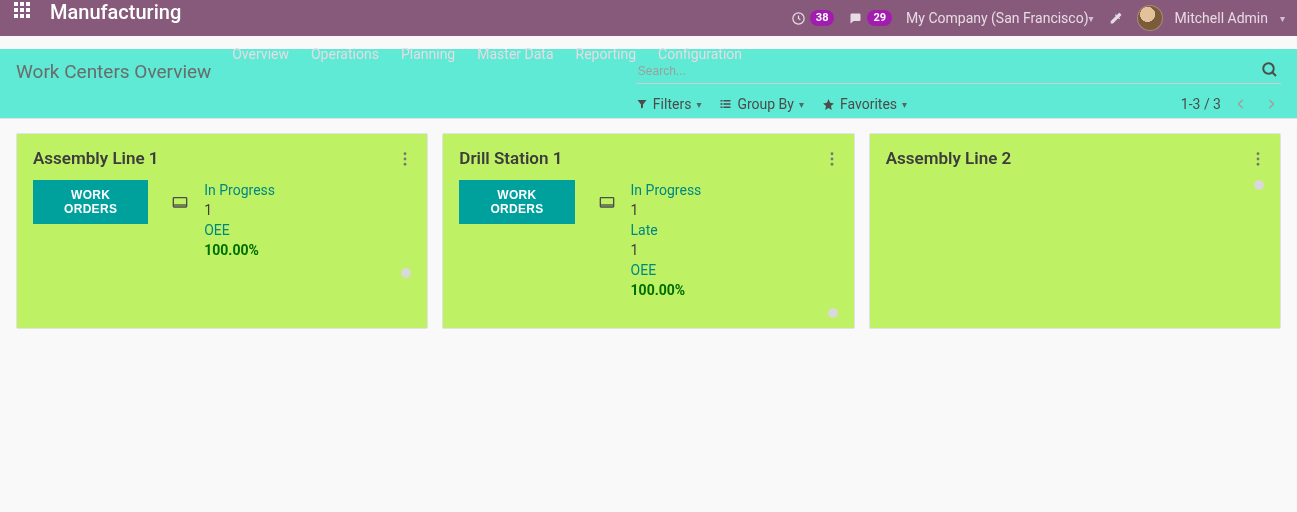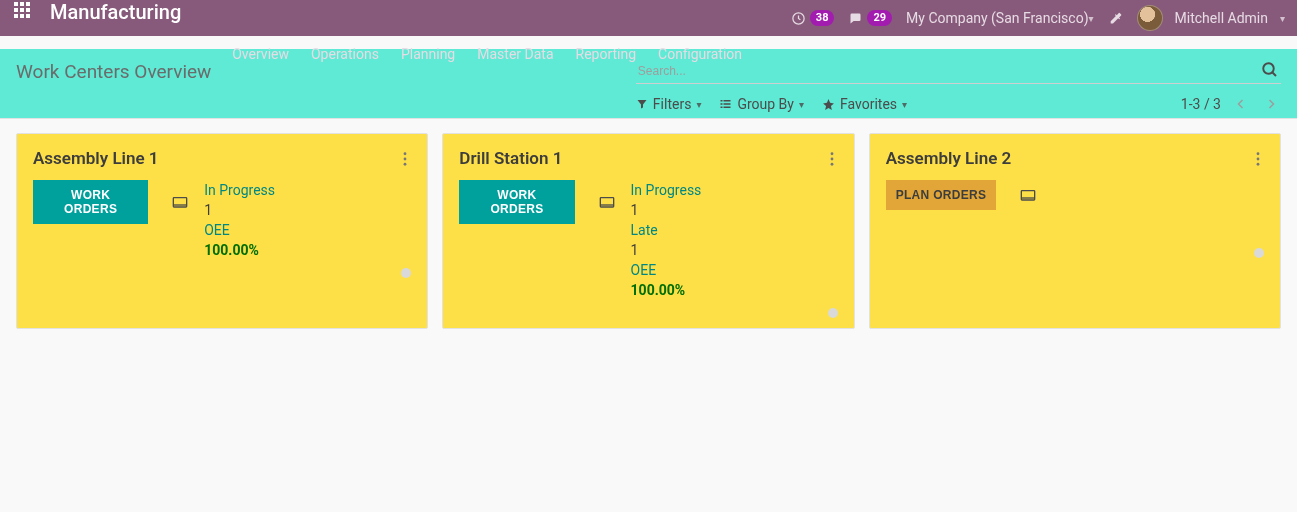--- a/index.html
+++ b/index.html
@@ -30,21 +30,21 @@
   .cp-row2 { display: flex; align-items: flex-start; margin-top: 12px; }
   .cp-left-spacer { flex: 0 0 49%; }
   .search-options { display: flex; gap: 18px; }
   .opt-btn { display: inline-flex; align-items: center; gap: 5px; font-size: 14px; color: #4c4c4c; cursor: pointer; }
   .pager-wrap { margin-left: auto; display: flex; align-items: center; gap: 10px; }
   .pager-text { font-size: 14px; color: #4c4c4c; }
   .pager-arrow { color: #9e9e9e; cursor: pointer; padding: 0 4px; }
   .pager-arrow svg { display:block; }
   
   .kanban { display: flex; gap: 14px; padding: 14px 16px; }
-  .card { background: #fde047; border: 1px solid #e2e2e2; border-radius: 2px; width: 466px; padding: 14px 16px 10px 16px; position: relative; }
+  .card { background: #bef264; border: 1px solid #e2e2e2; border-radius: 2px; width: 466px; padding: 14px 16px 10px 16px; position: relative; }
   .card-head { display: flex; align-items: center; margin-bottom: 12px; }
   .card-title { font-size: 17px; font-weight: 600; color: #3d3d3d; }
   .kebab { margin-left: auto; color: #777; cursor: pointer; padding: 0 4px;}
   .card-body { display: flex; align-items: flex-start; gap: 14px; min-height: 60px; }
   .actions { display: flex; align-items: center; gap: 22px; }
   .btn { border: none; padding: 8px 10px; font-size: 12px; font-weight: 700; letter-spacing: 0.3px; cursor: pointer; border-radius: 0; }
   .btn-teal { background: #00a09d; color: #fff; }
   .btn-amber { background: #e1a637; color: #3d3d3d; }
   .tablet-icon { color: #555; cursor: pointer; }
   .metrics { margin-left: auto; width: 55%; font-size: 14px; }
@@ -245,26 +245,17 @@
     </div>
     <div class="card">
       <div class="card-head">
         <span class="card-title">Assembly Line 2</span>
         <span class="kebab"><svg width="4" height="14" viewBox="0 0 4 16" fill="#777">
             <circle cx="2" cy="2" r="1.6"></circle>
             <circle cx="2" cy="8" r="1.6"></circle>
             <circle cx="2" cy="14" r="1.6"></circle>
           </svg></span>
       </div>
-      <div class="card-body">
-        <div class="actions">
-          <button class="btn btn-amber">PLAN ORDERS</button>
-          <span class="tablet-icon"><svg width="20" height="16" viewBox="0 0 24 24" fill="none" stroke="#4c4c4c" stroke-width="2">
-              <rect x="2" y="4" width="20" height="14" rx="1"></rect>
-              <line x1="2" y1="15" x2="22" y2="15"></line>
-            </svg></span>
-        </div>
-      </div>
       <div class="card-foot">
         <span class="dot"></span>
       </div>
     </div>
   </div>
 
 </body></html>

